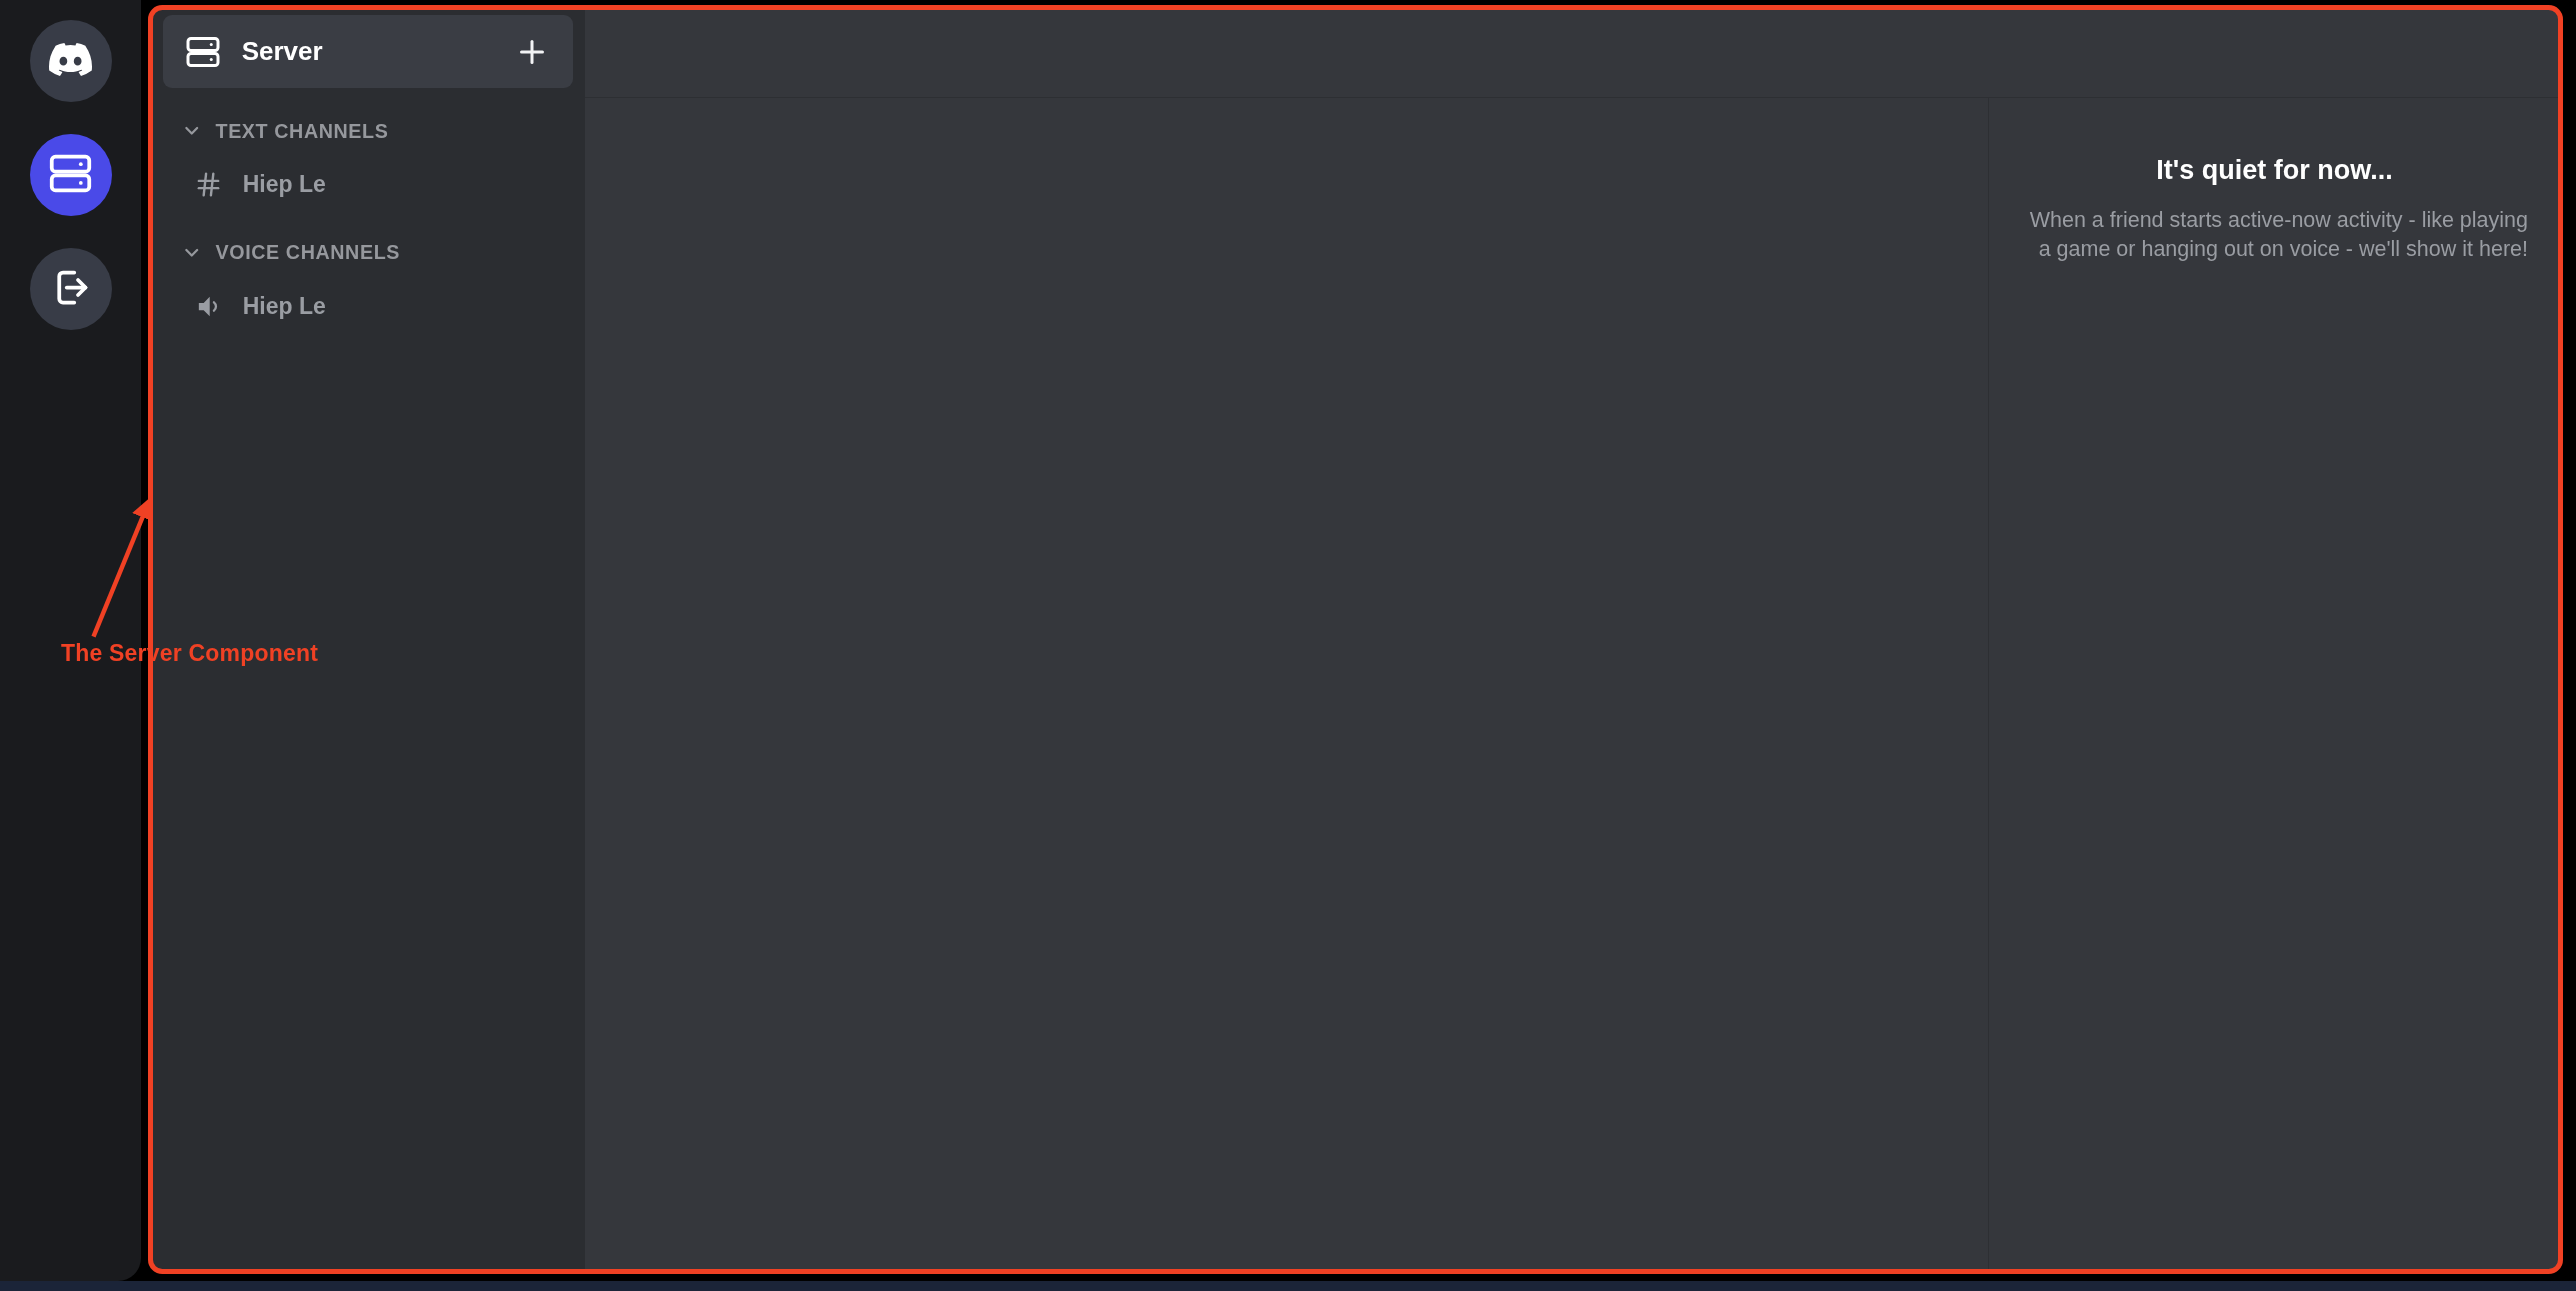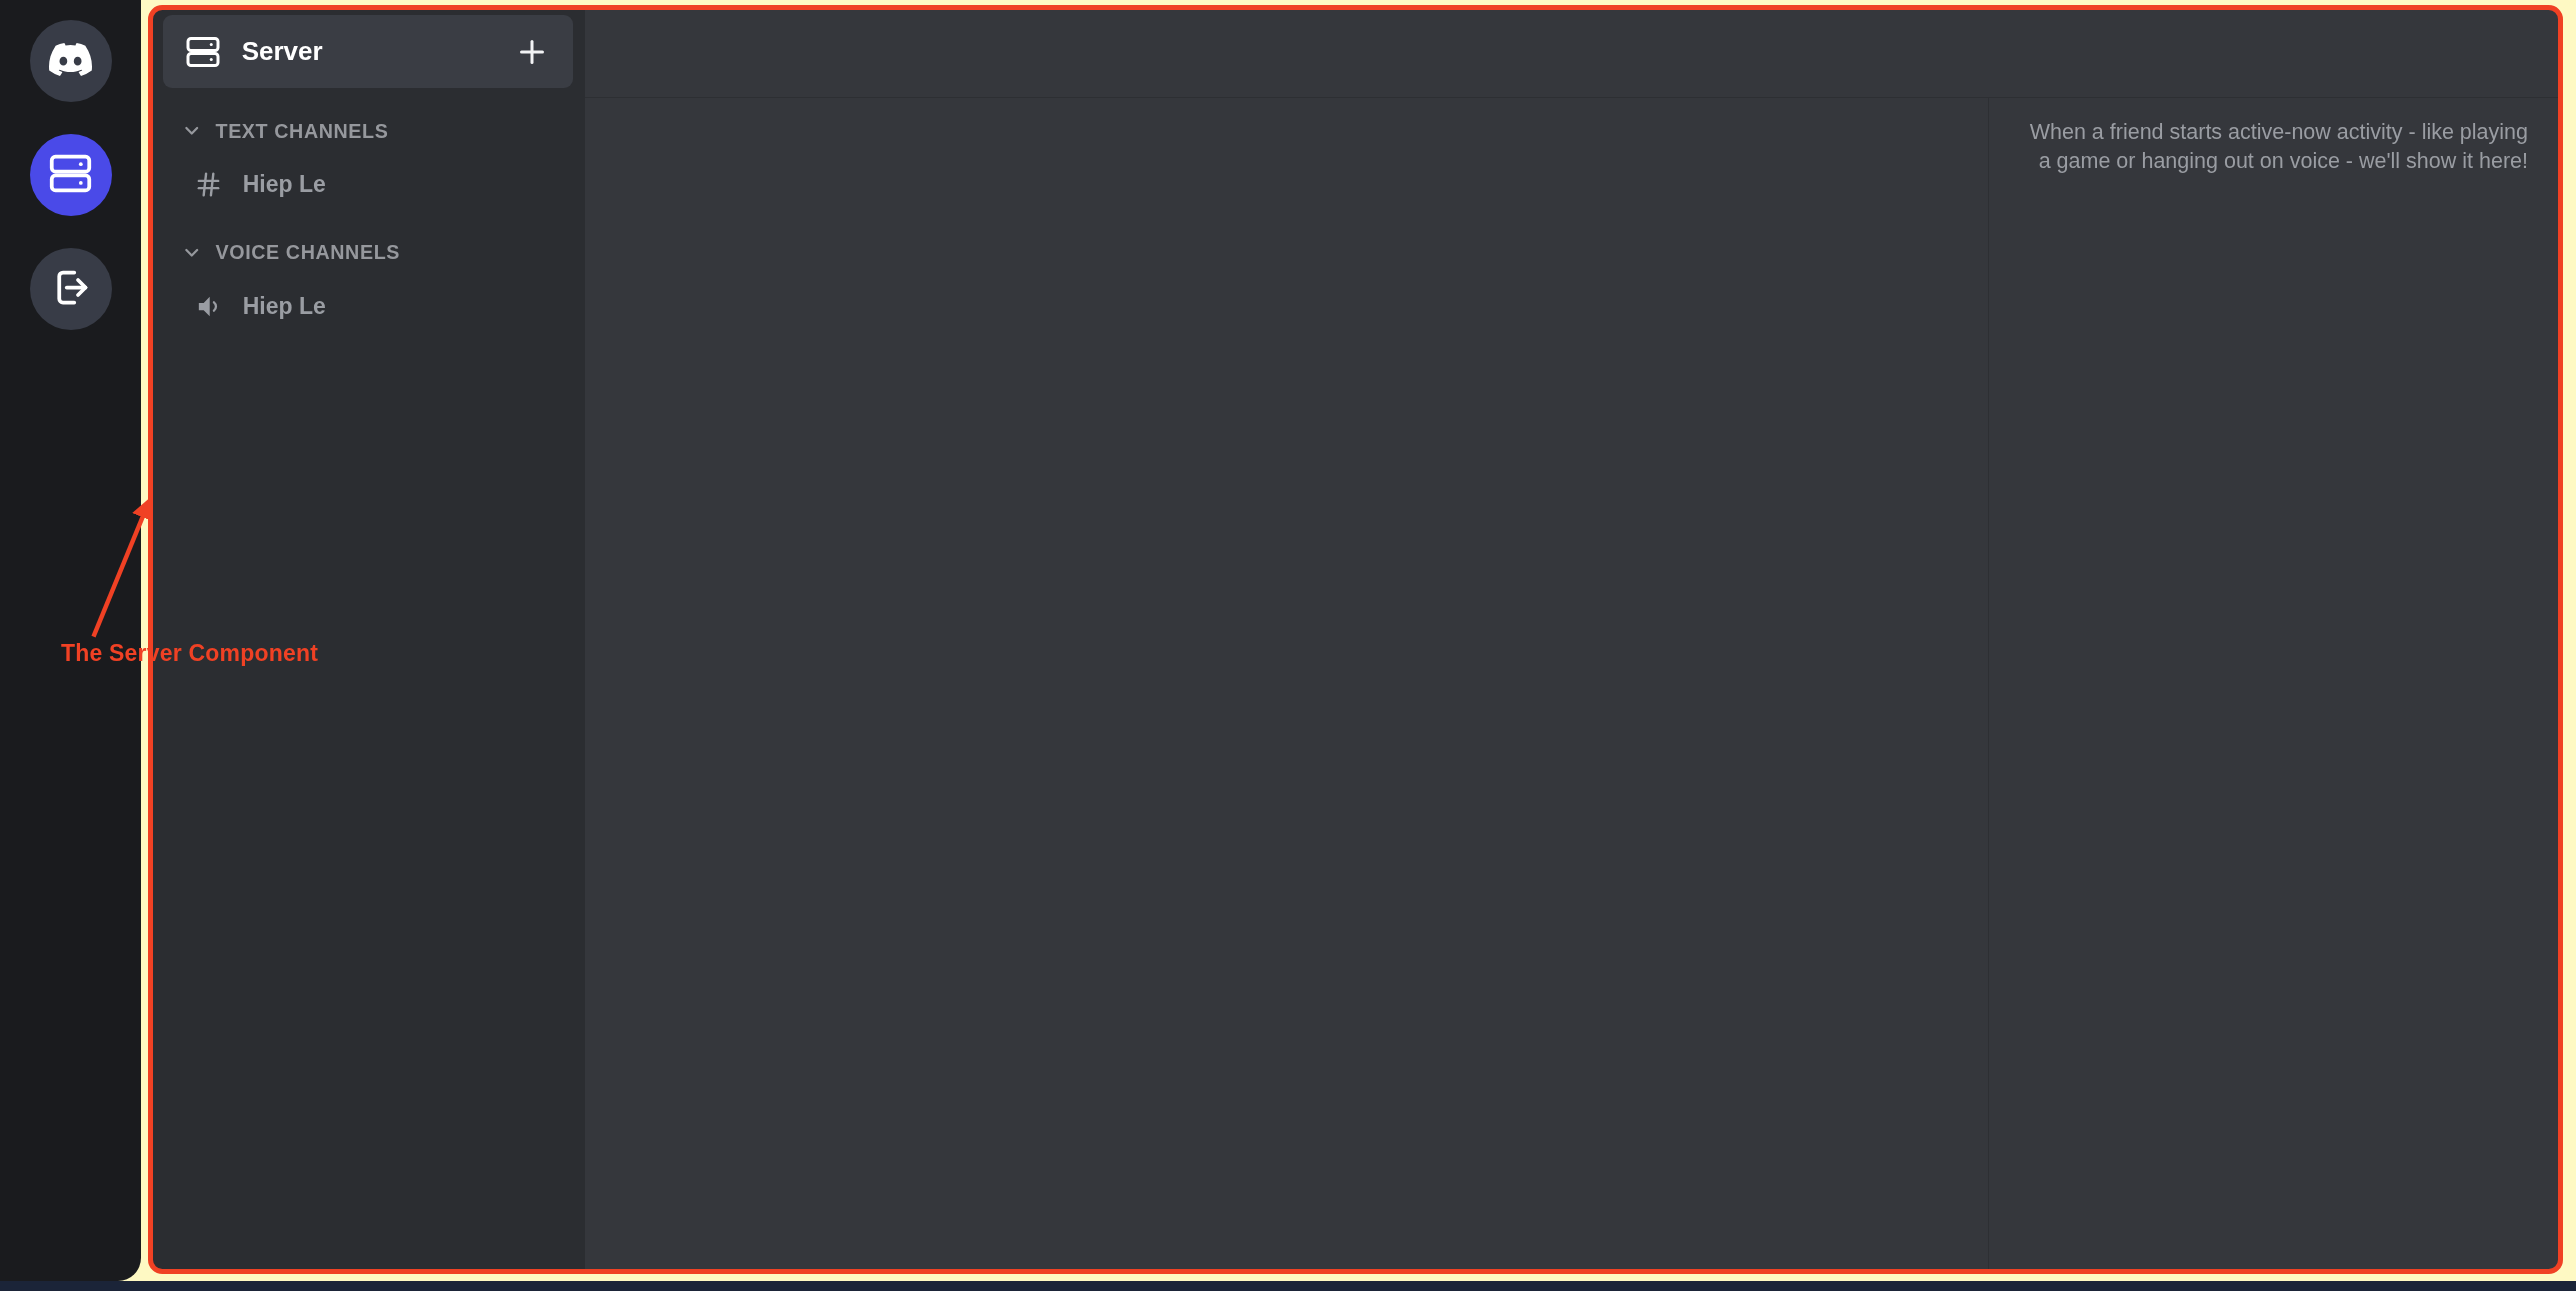--- a/index.html
+++ b/index.html
@@ -13,21 +13,21 @@
     overflow: hidden;
     font-family: "Liberation Sans", sans-serif;
     -webkit-font-smoothing: antialiased;
   }
 
   
   #app {
     position: relative;
     width: 2576px;
     height: 1292px;
-    background: #fef9c3;
+    background: #000000;
   }
 
   
   .bottom-strip {
     position: absolute;
     left: 0;
     bottom: 0;
     width: 2576px;
     height: 10.7px;
     background: #1b2438;
@@ -344,20 +344,21 @@
       </div>
 
 
     </div>
 
     <div class="main">
       <div class="main-topbar"></div>
       <div class="main-body">
         <div class="main-canvas"></div>
         <div class="active-panel">
+          <div class="quiet-title">It's quiet for now...</div>
           <div class="quiet-body">When a friend starts active-now activity - like playing a game or hanging out on voice - we'll show it here!</div>
         </div>
       </div>
     </div>
 
   </div>
 
   <div class="bottom-strip"></div>
 
   <div class="annot-box"></div>

